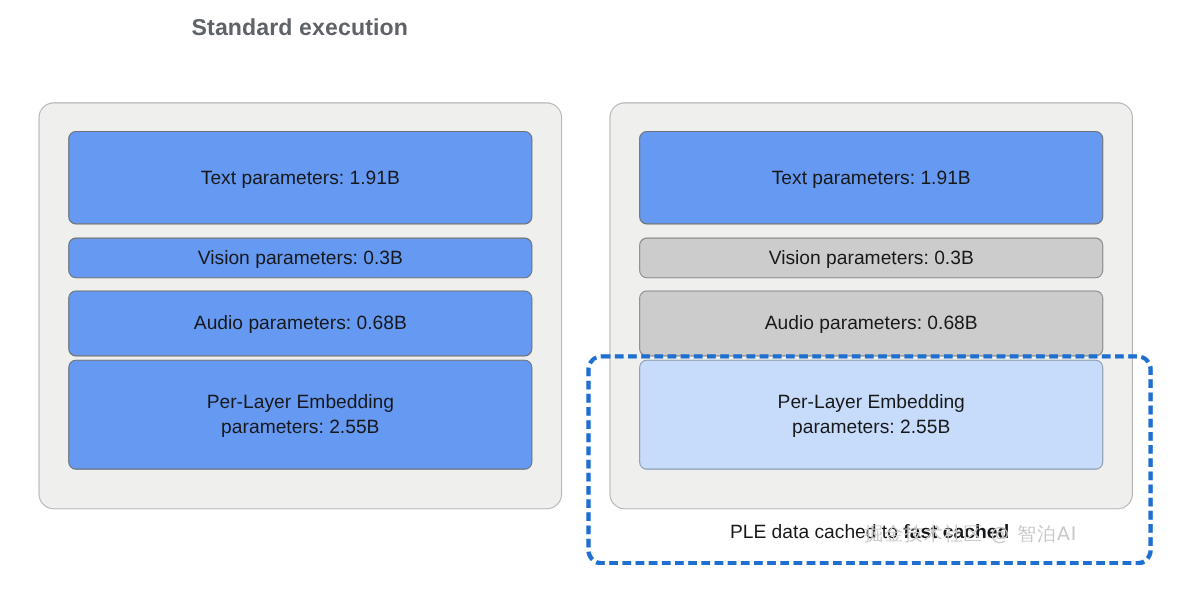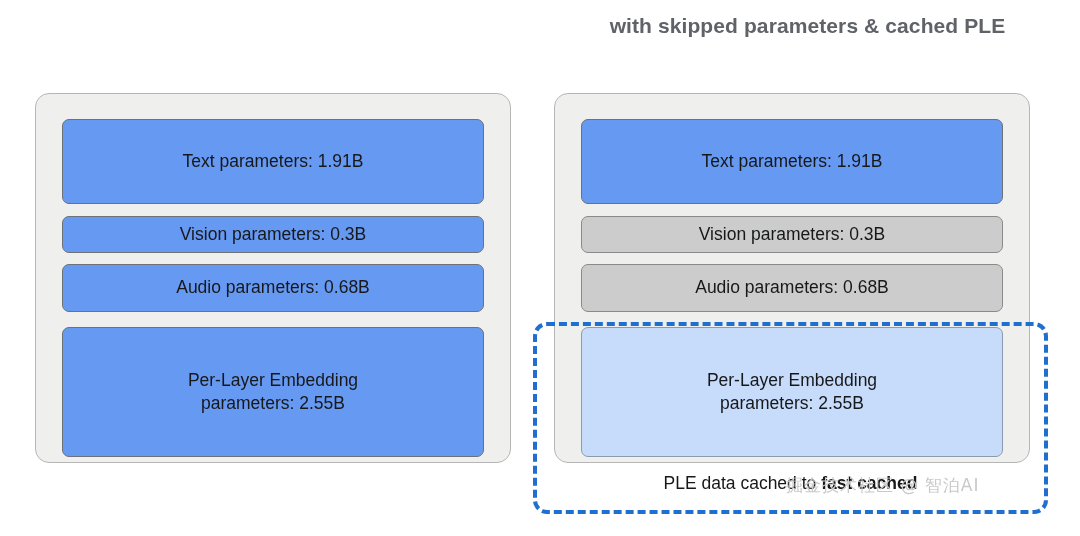--- a/index.html
+++ b/index.html
@@ -72,22 +72,22 @@
     line-height: 1.32;
     left: 26px;
     right: 26px;
   }
   .block.blue      { background: #6699f2; }
   .block.gray      { background: #cccccc; border-color: #8a8a8a; }
   .block.lightblue { background: #c7dbfa; border-color: #8c9aae; }
 
   .b-text   { top: 25px;  height: 85px; align-items: center; }
   .b-vision { top: 122px; height: 37px; }
-  .b-audio  { top: 170px; height: 48px; }
-  .b-ple    { top: 233px; height: 130px; }
+  .b-audio  { top: 170px; height: 60px; }
+  .b-ple    { top: 233px; height: 100px; }
 
   .dashed-region {
     position: absolute;
     left: 533px;
     top: 322px;
     width: 515px;
     height: 192px;
     border: 4px dashed #1f6fd0;
     border-radius: 14px;
     box-sizing: border-box;
@@ -116,20 +116,21 @@
     letter-spacing: 1px;
     font-family: "DejaVu Sans", sans-serif;
     pointer-events: none;
   }
 </style>
 </head>
 <body>
 
 <div class="panel panel-left">
 
+  <div class="panel-title">Standard execution</div>
 
 
   <div class="card card-left">
 
     <div class="block blue b-text">
       <span>Text parameters: 1.91B</span>
     </div>
 
     <div class="block blue b-vision">
       <span>Vision parameters: 0.3B</span>
@@ -144,21 +145,20 @@
         <span>Per-Layer Embedding</span><br>
         <span>parameters: 2.55B</span>
       </span>
     </div>
 
   </div>
 </div>
 
 <div class="panel panel-right">
 
-  <div class="panel-title">with skipped parameters &amp; cached PLE</div>
 
 </div>
 
 <div class="card card-right">
 
   <div class="block blue b-text">
     <span>Text parameters: 1.91B</span>
   </div>
 
   <div class="block gray b-vision">

